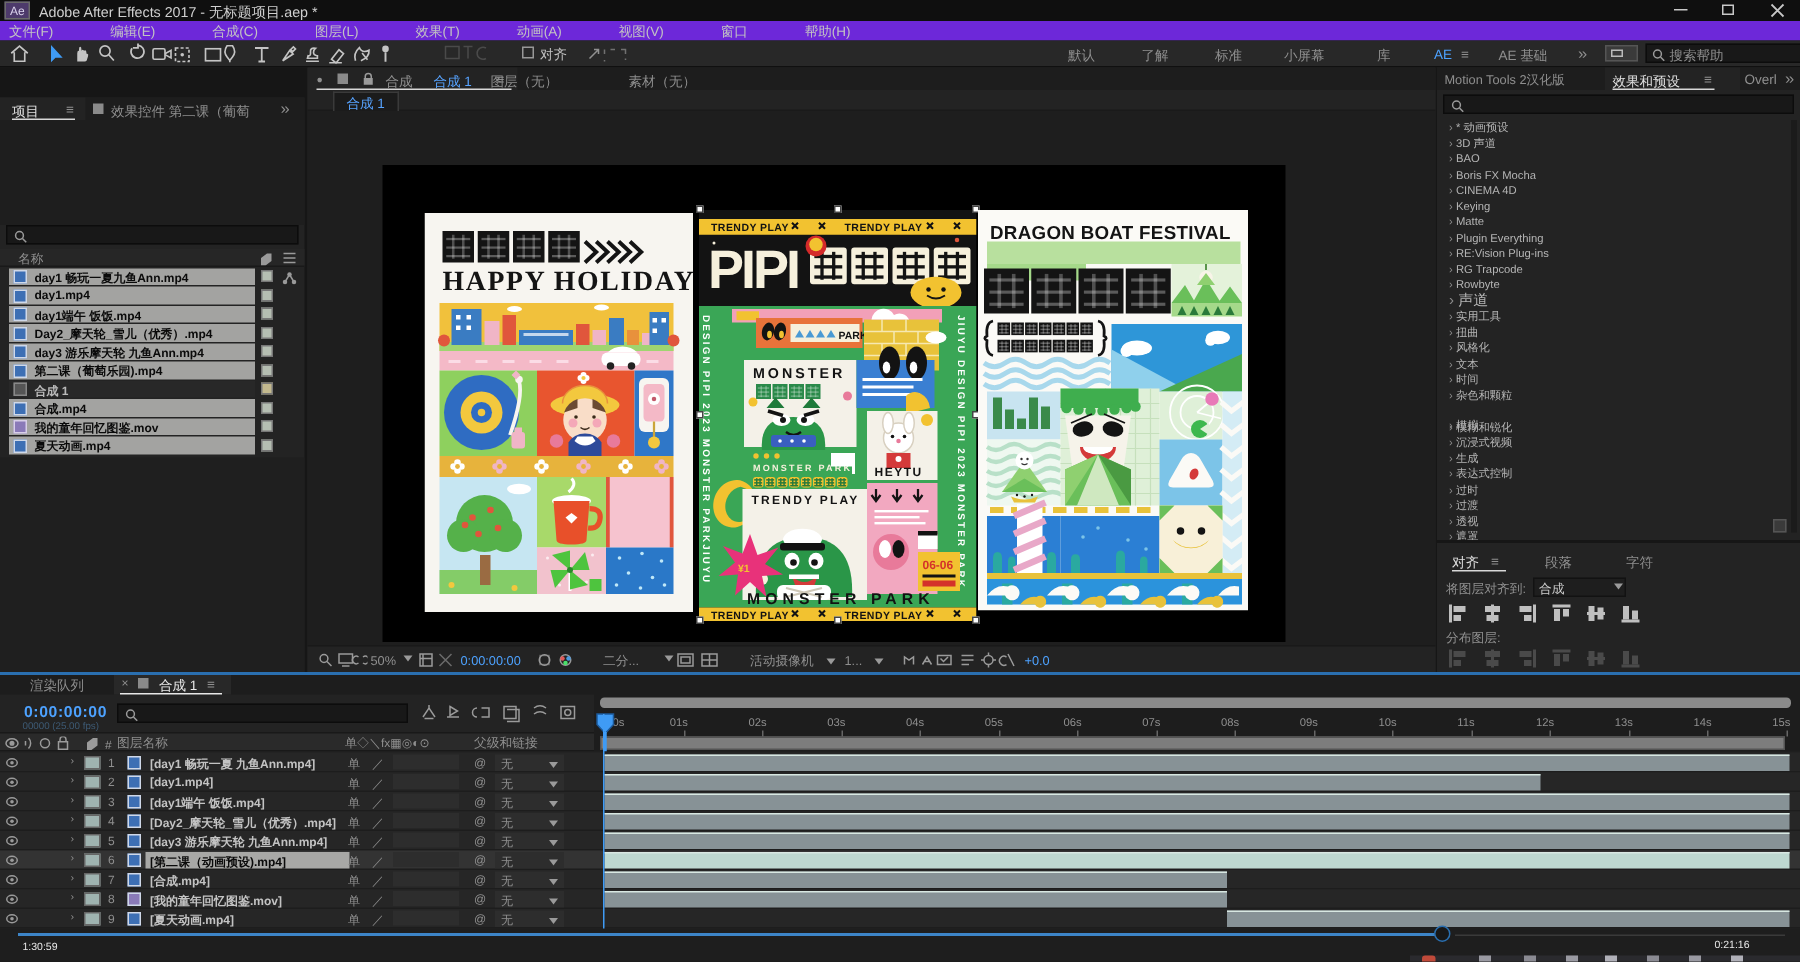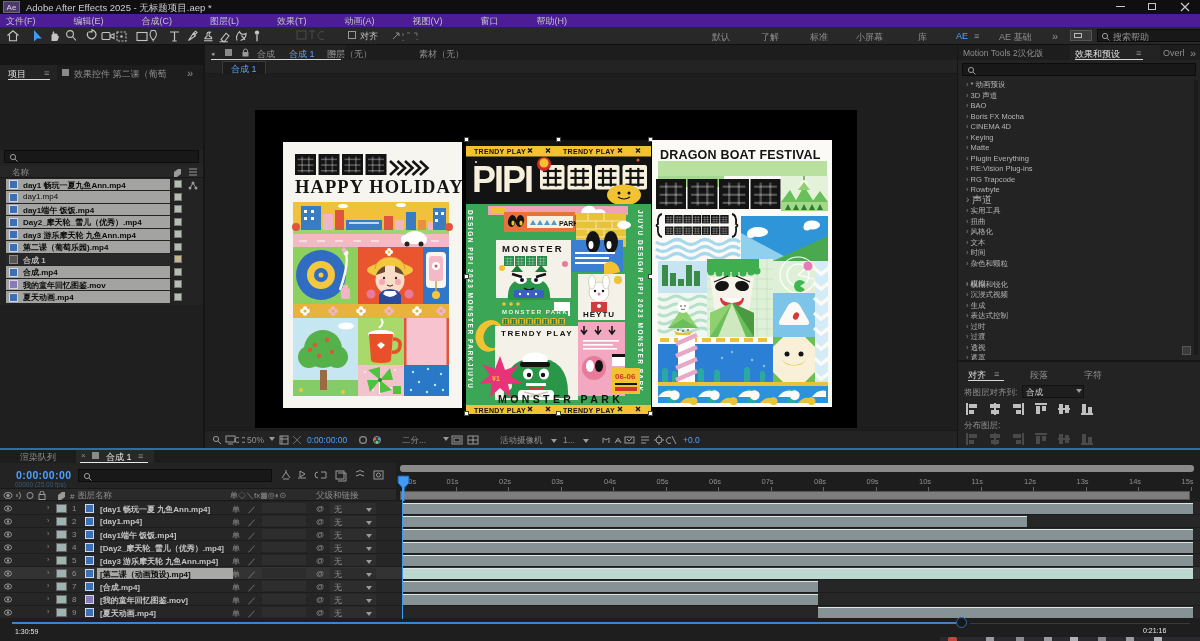--- a/index.html
+++ b/index.html
@@ -13,30 +13,30 @@
 .panel{position:absolute;background:#232323;}
 .tabstrip{position:absolute;left:0;top:0;right:0;height:15px;background:#1d1d1d;}
 .inset{background:#181818;border:1px solid #0c0c0c;}
 </style>
 </head>
 <body>
 <div id="app">
 
 <div class="abs" style="left:0;top:0;width:1200px;height:14px;background:#0f0f0f;">
   <div class="abs" style="left:3px;top:1px;width:17px;height:12px;background:#4d3a6b;border:1px solid #6b6b6b;color:#dcd4ee;font-size:8px;text-align:center;line-height:11px;">Ae</div>
-  <div class="abs txt" style="left:26px;top:2px;font-size:9.5px;color:#cfcfcf;">Adobe After Effects 2025 - 无标题项目.aep *</div>
+  <div class="abs txt" style="left:26px;top:2px;font-size:9.5px;color:#cfcfcf;">Adobe After Effects 2017 - 无标题项目.aep *</div>
 
   <div class="abs" style="left:1116px;top:6px;width:9px;height:1px;background:#c8c8c8;"></div>
   <div class="abs" style="left:1148px;top:3px;width:8px;height:7px;border:1px solid #c8c8c8;"></div>
   <svg class="abs" style="left:1180px;top:2px" width="10" height="10">
         <path d="M1 1 L9 9 M9 1 L1 9" stroke="#c8c8c8" stroke-width="1.2"></path>
       </svg>
 </div>
 
-<div class="abs" style="left:0;top:14px;width:1200px;height:13px;background:#4c1d95;">
+<div class="abs" style="left:0;top:14px;width:1200px;height:13px;background:#6d28d9;">
   <div class="abs txt" style="left:6px;top:1px;"><span style="margin-right:38px">文件(F)</span><span style="margin-right:38px">编辑(E)</span><span style="margin-right:38px">合成(C)</span><span style="margin-right:38px">图层(L)</span><span style="margin-right:38px">效果(T)</span><span style="margin-right:38px">动画(A)</span><span style="margin-right:38px">视图(V)</span><span style="margin-right:38px">窗口</span><span>帮助(H)</span></div>
 </div>
 
 <div class="abs" style="left:0;top:27px;width:1200px;height:18px;background:#282828;border-bottom:1px solid #101010;">
   <svg class="abs" style="left:4px;top:2px" width="420" height="14" id="tools">
 <g stroke="#c4c4c4" fill="none" stroke-width="1.1">
 <path d="M3.5 6.5 L9 1.8 L14.5 6.5 M5.5 5.8 v6 h7 v-6"></path>
 <path d="M30 1 l0 11.5 3 -3 h4.8 z" fill="#3f9bf5" stroke="none"></path>
 <path d="M47.5 12 v-5.5 q0 -1.6 1.1 -1.6 l0.2 -2.2 q0.7 -1 1.3 0 l0.3 2.2 q0.8 -1.4 1.6 0 q1 -0.8 1.5 0.4 l0.2 1.6 q1.6 -0.4 1 1.6 l-0.9 2.8 q-0.4 0.7 -1.4 0.7 z" fill="#c4c4c4" stroke="none"></path>
 <circle cx="66" cy="5" r="3.4"></circle>
@@ -129,21 +129,21 @@
 <svg class="abs" style="left:188px;top:2px" width="10" height="9">
             <circle cx="5" cy="2" r="1.5" fill="#9a9a9a"></circle>
             <circle cx="2" cy="7" r="1.5" fill="#9a9a9a"></circle>
             <circle cx="8" cy="7" r="1.5" fill="#9a9a9a"></circle>
             <path d="M5 2 L2 7 M5 2 L8 7" stroke="#9a9a9a"></path>
           </svg>
         </div>
 <div class="abs" style="left:0;top:12.5px;width:203px;height:12px;">
 <div class="abs" style="left:6px;top:0;width:164px;height:11.5px;background:#a3a3a1;"></div>
 <div class="abs" style="left:9px;top:1.5px;width:9px;height:9px;background:#3d6fb4;border:1px solid #cfd8e8;"></div>
-<div class="abs" style="left:23px;top:1px;font-size:8px;font-weight:normal;color:#0a0a0a;white-space:nowrap;overflow:hidden;width:144px;">day1.mp4</div>
+<div class="abs" style="left:23px;top:1px;font-size:8px;font-weight:bold;color:#0a0a0a;white-space:nowrap;overflow:hidden;width:144px;">day1.mp4</div>
 <div class="abs" style="left:174px;top:1.5px;width:8px;height:8px;background:#b5beb2;border:1px solid #777;"></div>
 </div>
 <div class="abs" style="left:0;top:25.0px;width:203px;height:12px;">
 <div class="abs" style="left:6px;top:0;width:164px;height:11.5px;background:#a3a3a1;"></div>
 <div class="abs" style="left:9px;top:1.5px;width:9px;height:9px;background:#3d6fb4;border:1px solid #cfd8e8;"></div>
 <div class="abs" style="left:23px;top:1px;font-size:8px;font-weight:bold;color:#0a0a0a;white-space:nowrap;overflow:hidden;width:144px;">day1端午 饭饭.mp4</div>
 <div class="abs" style="left:174px;top:1.5px;width:8px;height:8px;background:#b5beb2;border:1px solid #777;"></div>
 </div>
 <div class="abs" style="left:0;top:37.5px;width:203px;height:12px;">
 <div class="abs" style="left:6px;top:0;width:164px;height:11.5px;background:#a3a3a1;"></div>

